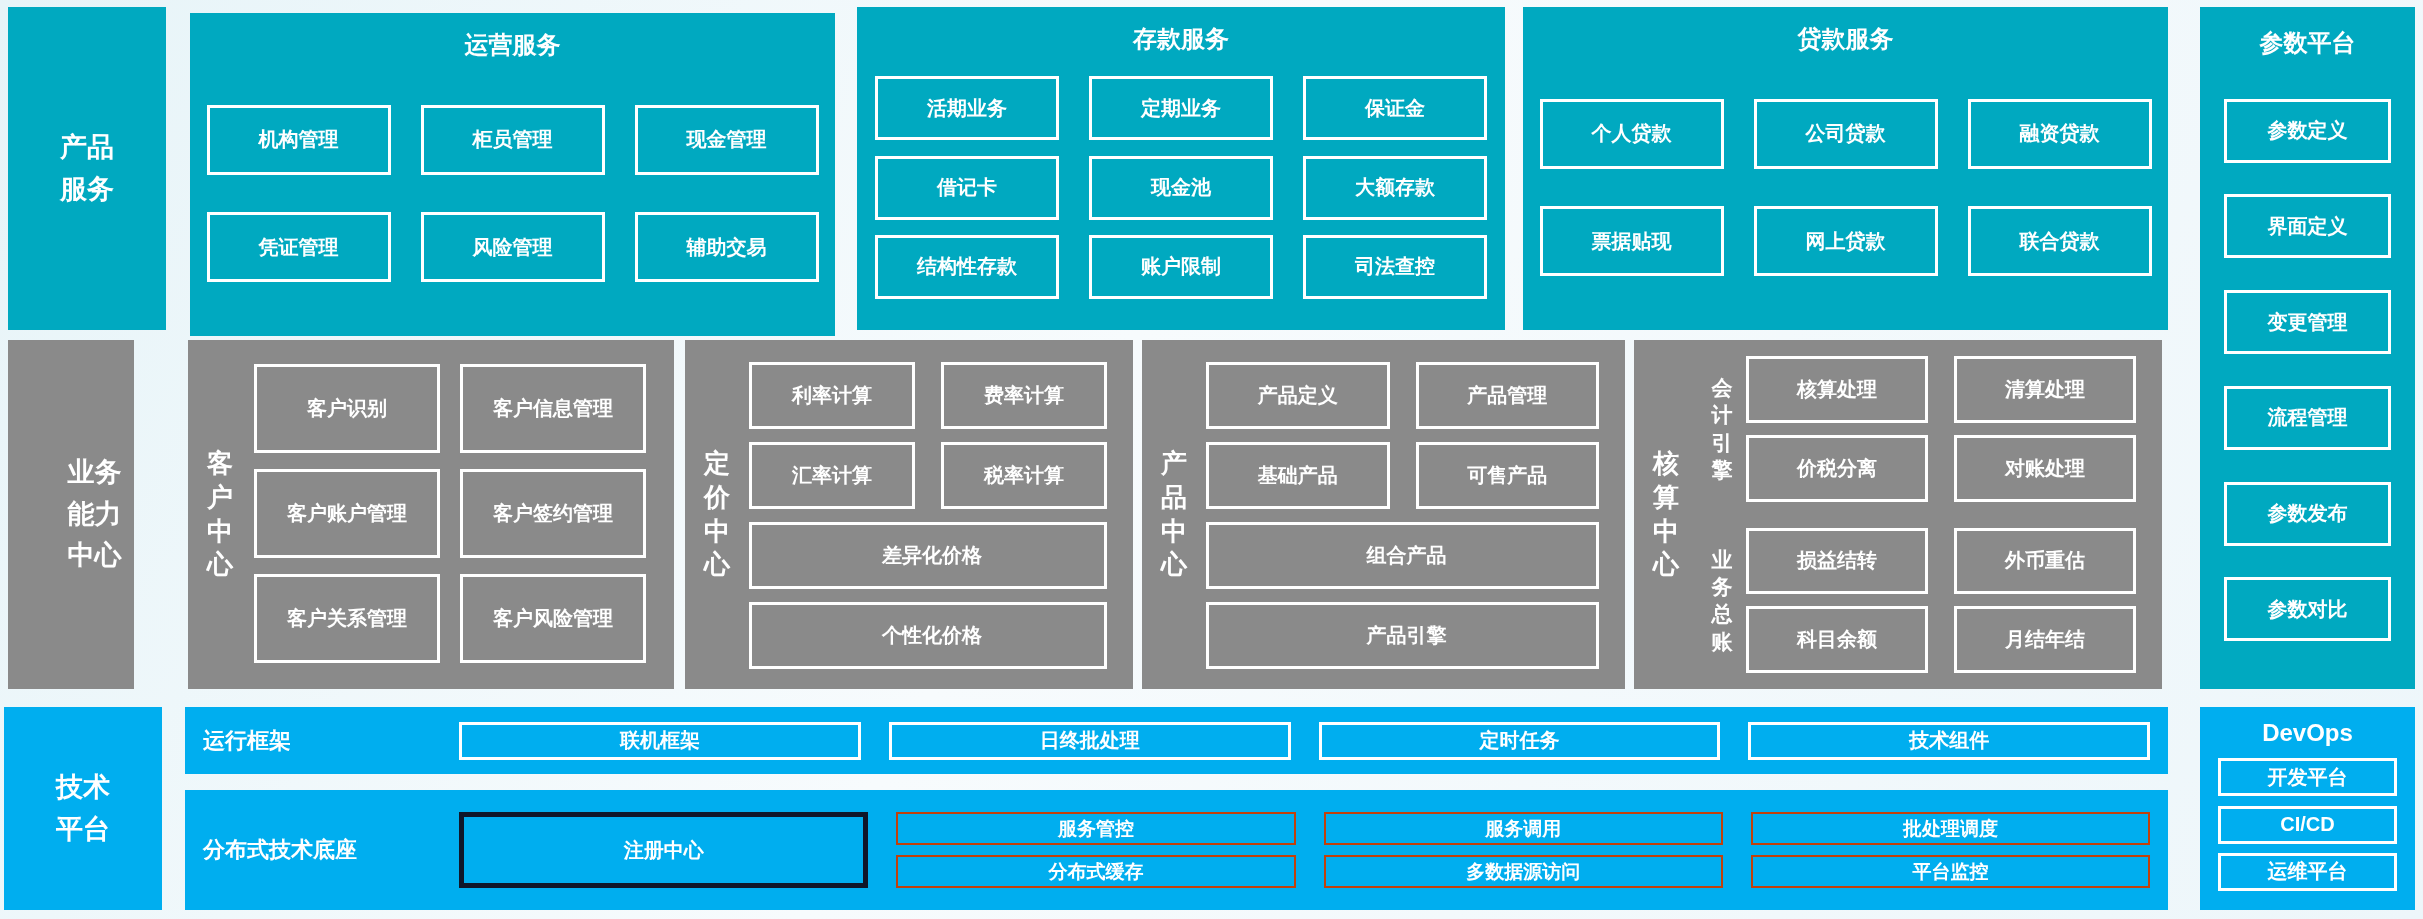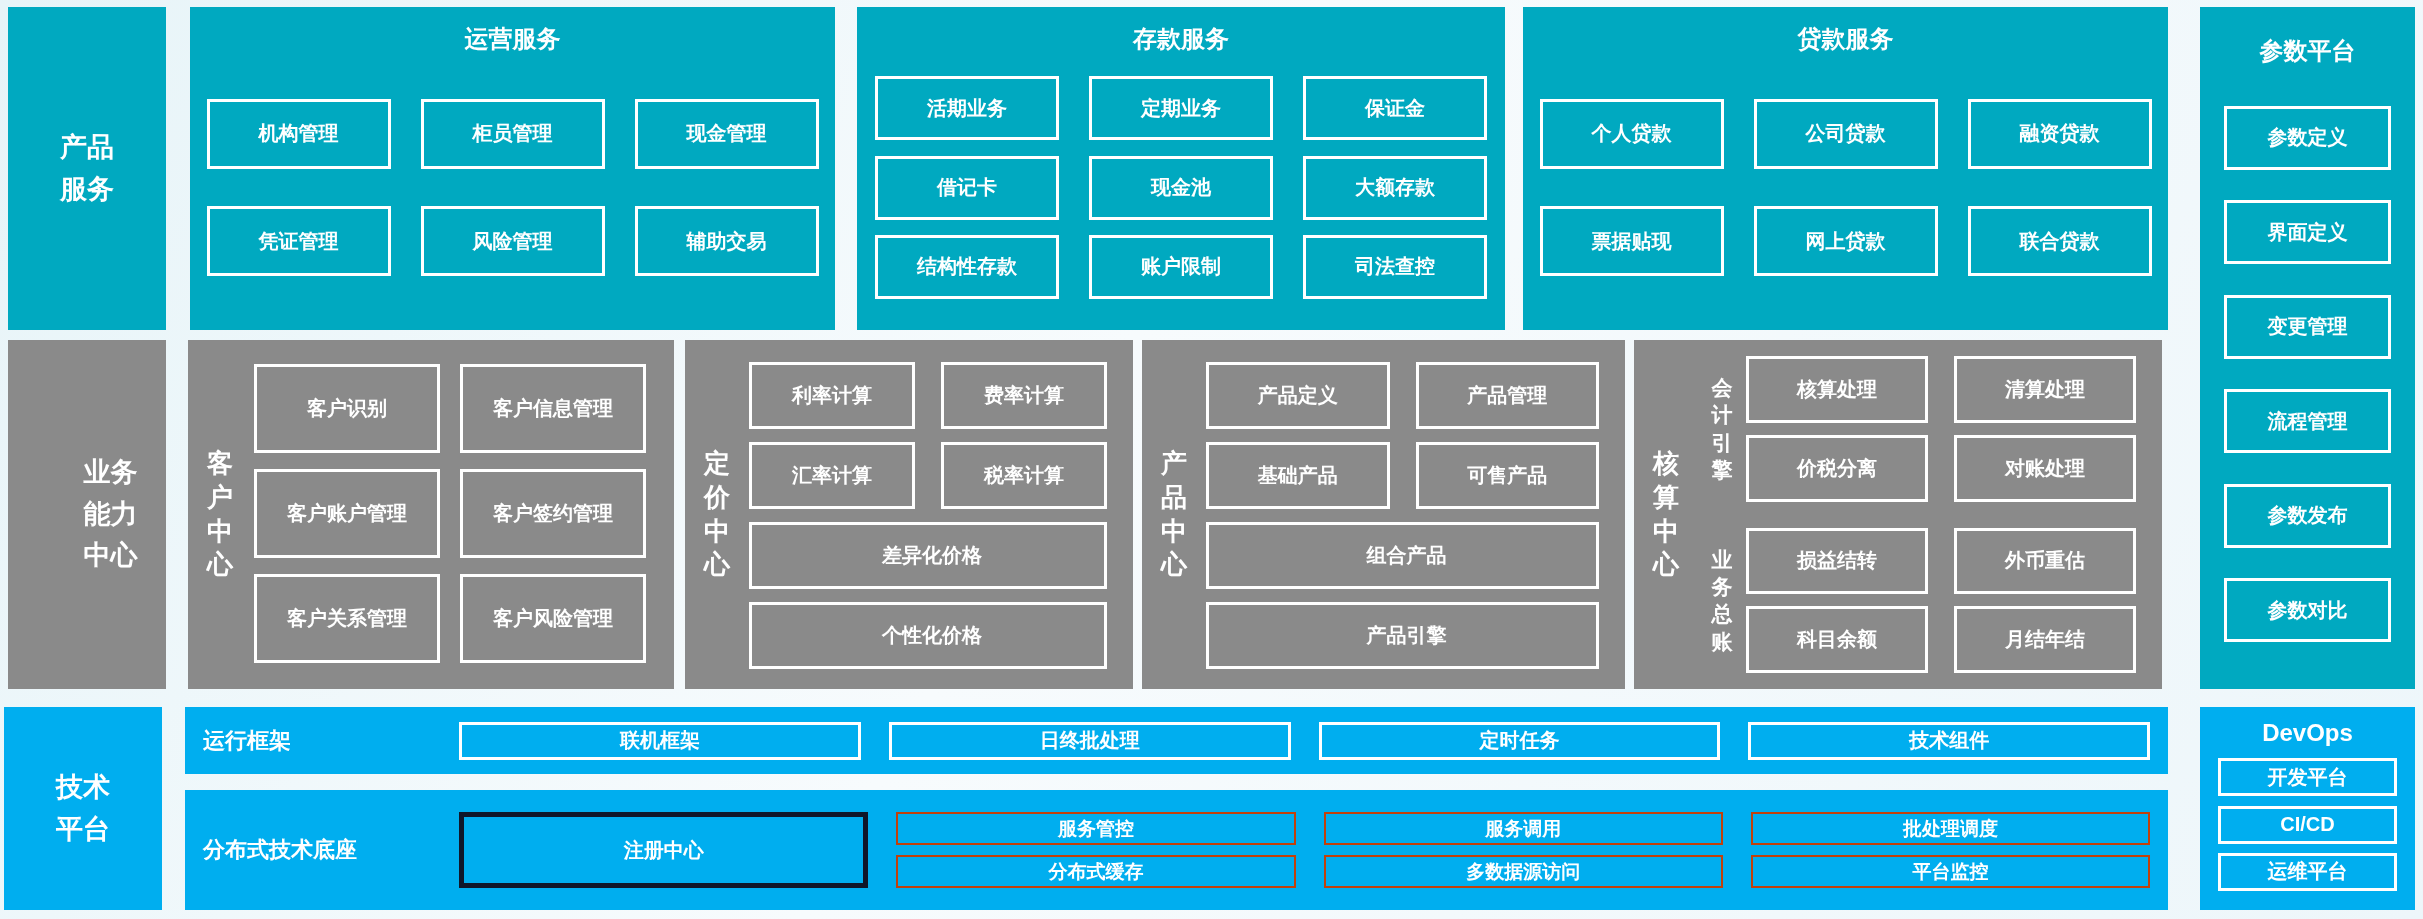--- a/index.html
+++ b/index.html
@@ -54,36 +54,36 @@
   .band { display:flex; align-items:center; color:#fff; padding:0 18px; }
   .band-label { flex:none; width:256px; font-weight:bold; font-size:22px; }
   .band-cols { flex:1; display:flex; gap:28px; align-items:center; }
   .bcol { flex:1; display:flex; flex-direction:column; gap:10px; }
   .sbox { border:3px solid #fff; height:38px; font-size:20px; }
   .xsbox { border:2px solid #c2410c; height:33px; font-size:19px; }
   .registry { border:5px solid #0f172a; height:76px; font-size:20px; }
 
   
   .col-panel { display:flex; flex-direction:column; color:#fff; }
-  .col-title { text-align:center; font-weight:bold; font-size:24px; padding-top:28px; flex:none; }
+  .col-title { text-align:center; font-weight:bold; font-size:24px; padding-top:20px; flex:none; }
   .col-boxes { flex:1; display:flex; flex-direction:column; justify-content:space-evenly; padding:8px 24px 16px; }
   .col-boxes .box { height:64px; }
   .devops .col-title { padding-top:12px; }
   .devops .col-boxes { padding:2px 18px 10px; }
   .devops .col-boxes .box { height:38px; }
 </style>
 </head>
 <body>
 
 <div class="canvas">
 
   <div class="abs teal sidebar" style="left:8px; top:7px; width:158px; height:323px;">产品
 服务</div>
 
-  <div class="abs teal panel" style="left:190px; top:7px; width:645px; height:323px;font-family:Liberation Mono, monospace;">
+  <div class="abs teal panel" style="left:190px; top:13px; width:645px; height:323px;font-family:Liberation Mono, monospace;">
     <div class="panel-title">运营服务</div>
     <div class="rows">
       <div class="brow">
         <div class="box b3">机构管理</div>
         <div class="box b3">柜员管理</div>
         <div class="box b3">现金管理</div>
       </div>
       <div class="brow">
         <div class="box b3">凭证管理</div>
         <div class="box b3">风险管理</div>
@@ -134,21 +134,21 @@
     <div class="col-boxes">
       <div class="box">参数定义</div>
       <div class="box">界面定义</div>
       <div class="box">变更管理</div>
       <div class="box">流程管理</div>
       <div class="box">参数发布</div>
       <div class="box">参数对比</div>
     </div>
   </div>
 
-  <div class="abs gray sidebar" style="left:8px; top:340px; width:158px; height:349px;padding-left:47px;">业务
+  <div class="abs gray sidebar" style="left:8px; top:340px; width:126px; height:349px;padding-left:47px;">业务
 能力
 中心</div>
 
   <div class="abs gray mpanel" style="left:188px; top:340px; width:486px; height:349px;">
     <div class="vlabel">客
 户
 中
 心</div>
     <div class="grid2">
       <div class="box">客户识别</div>

